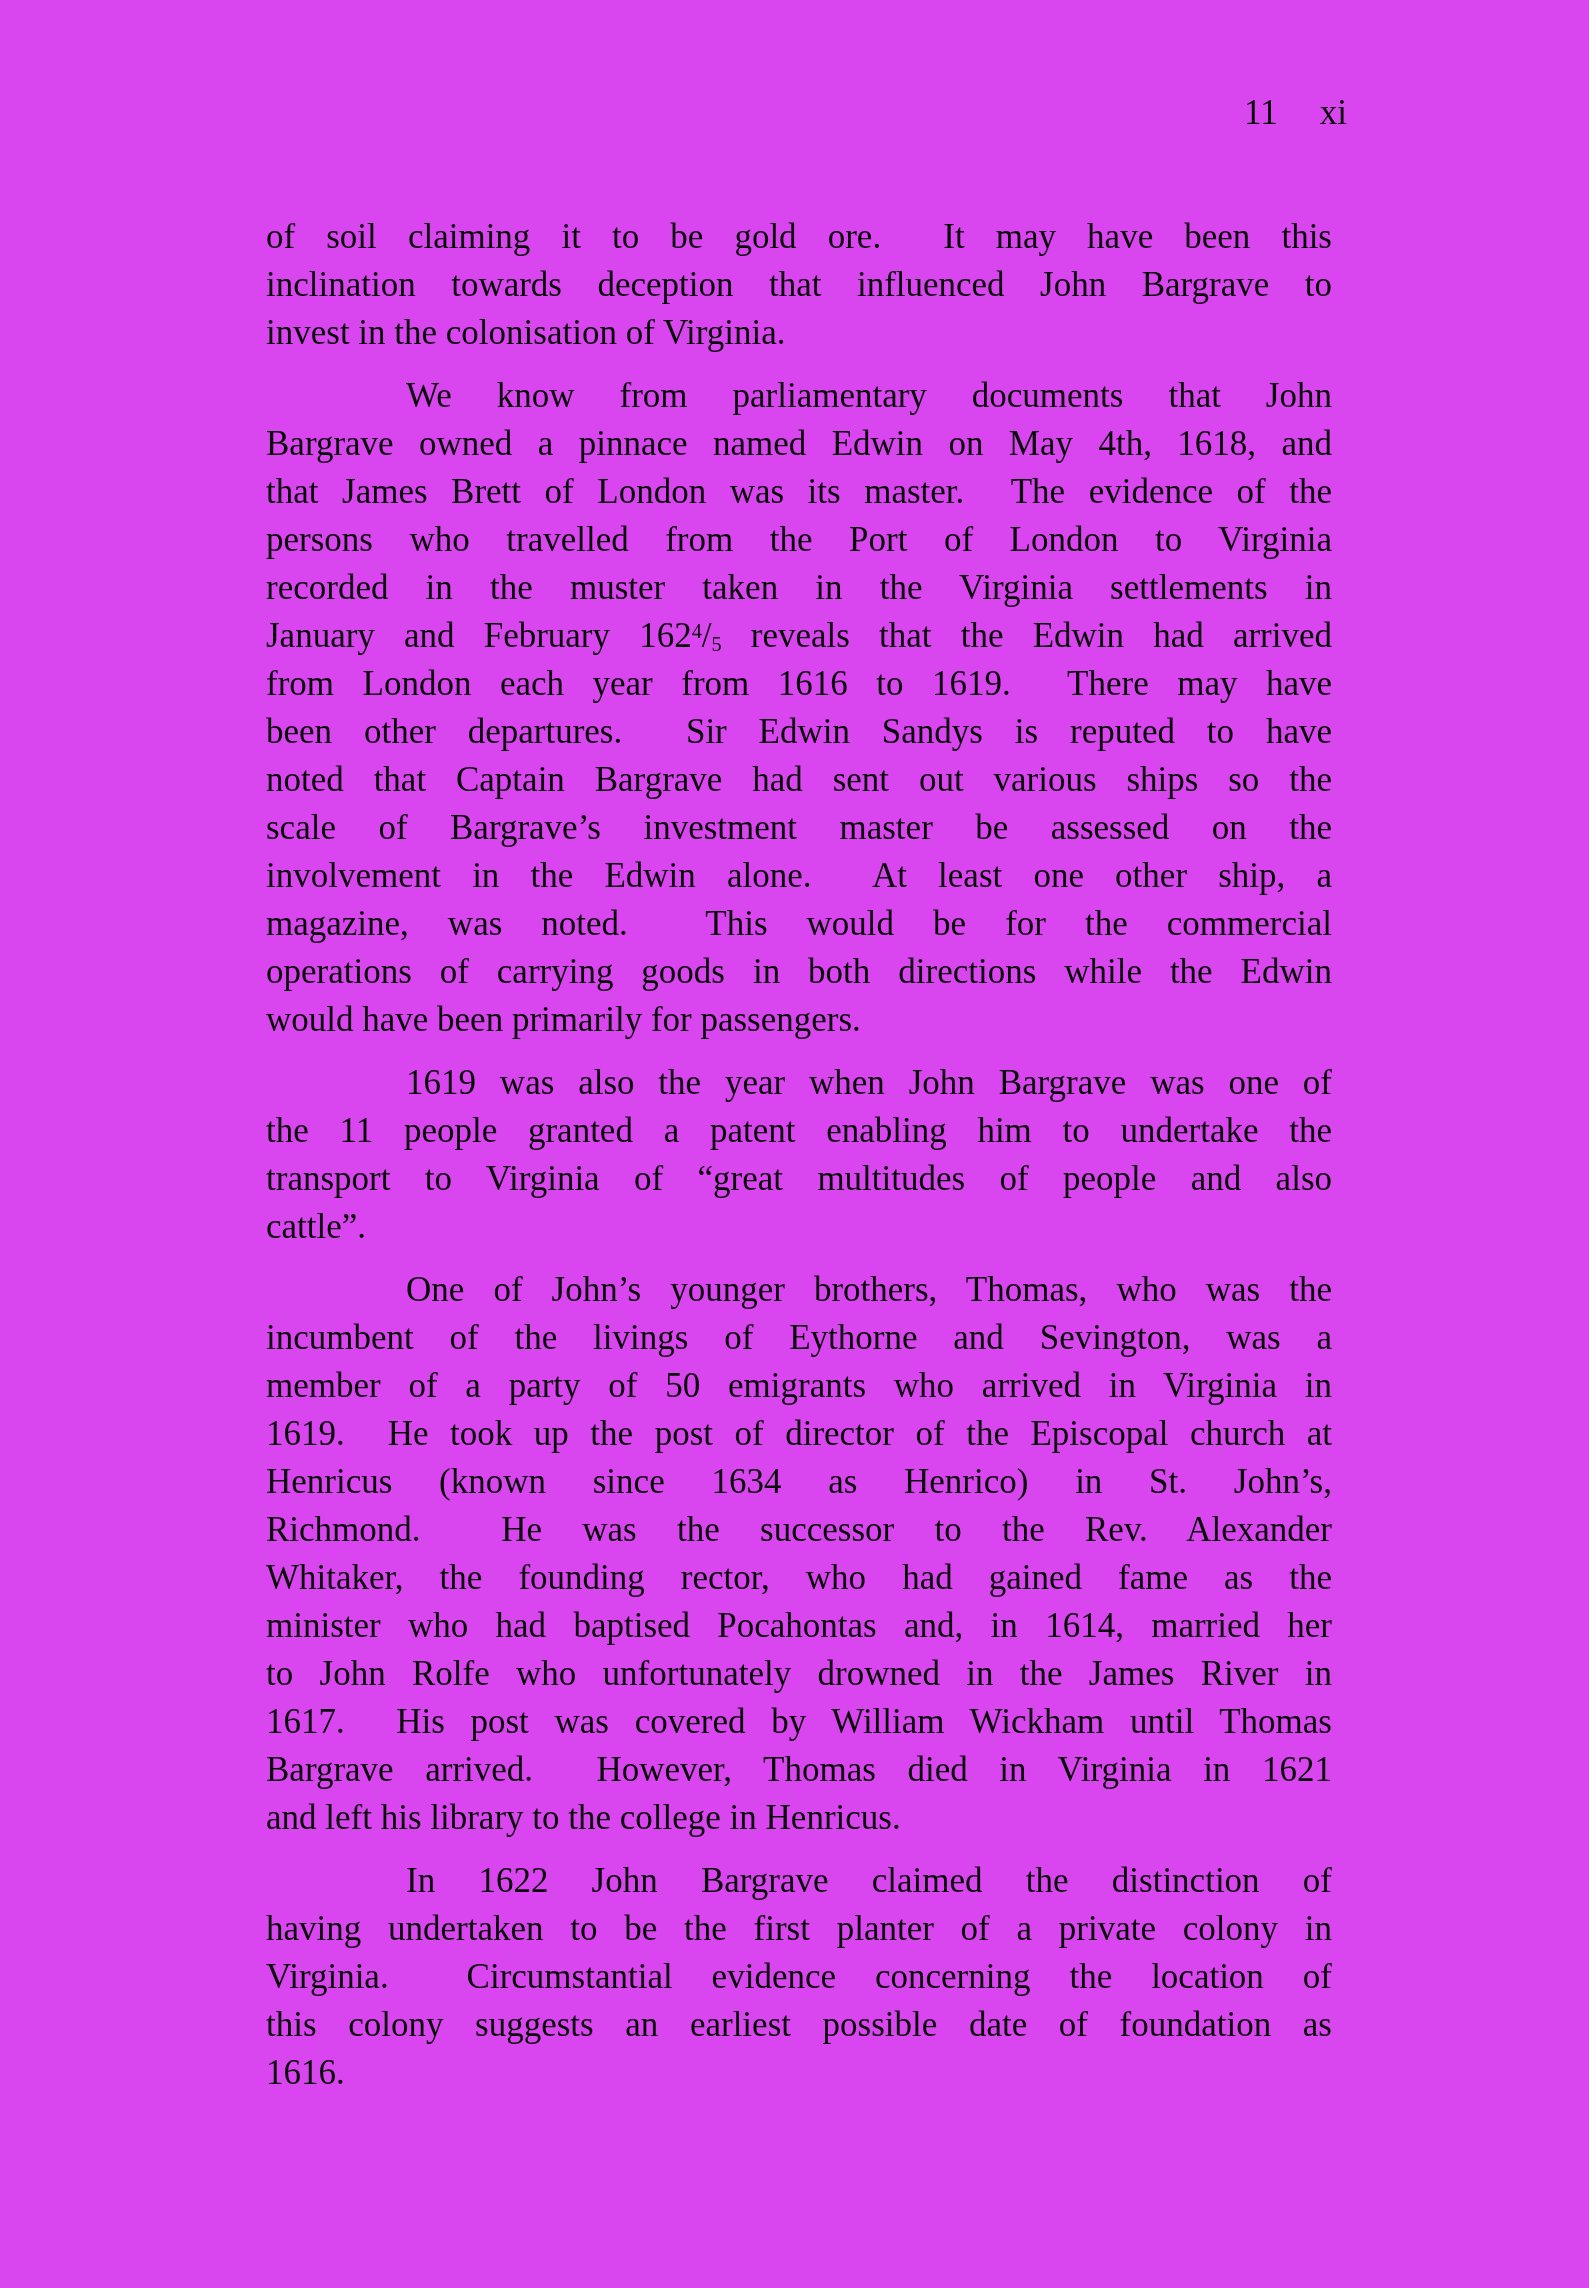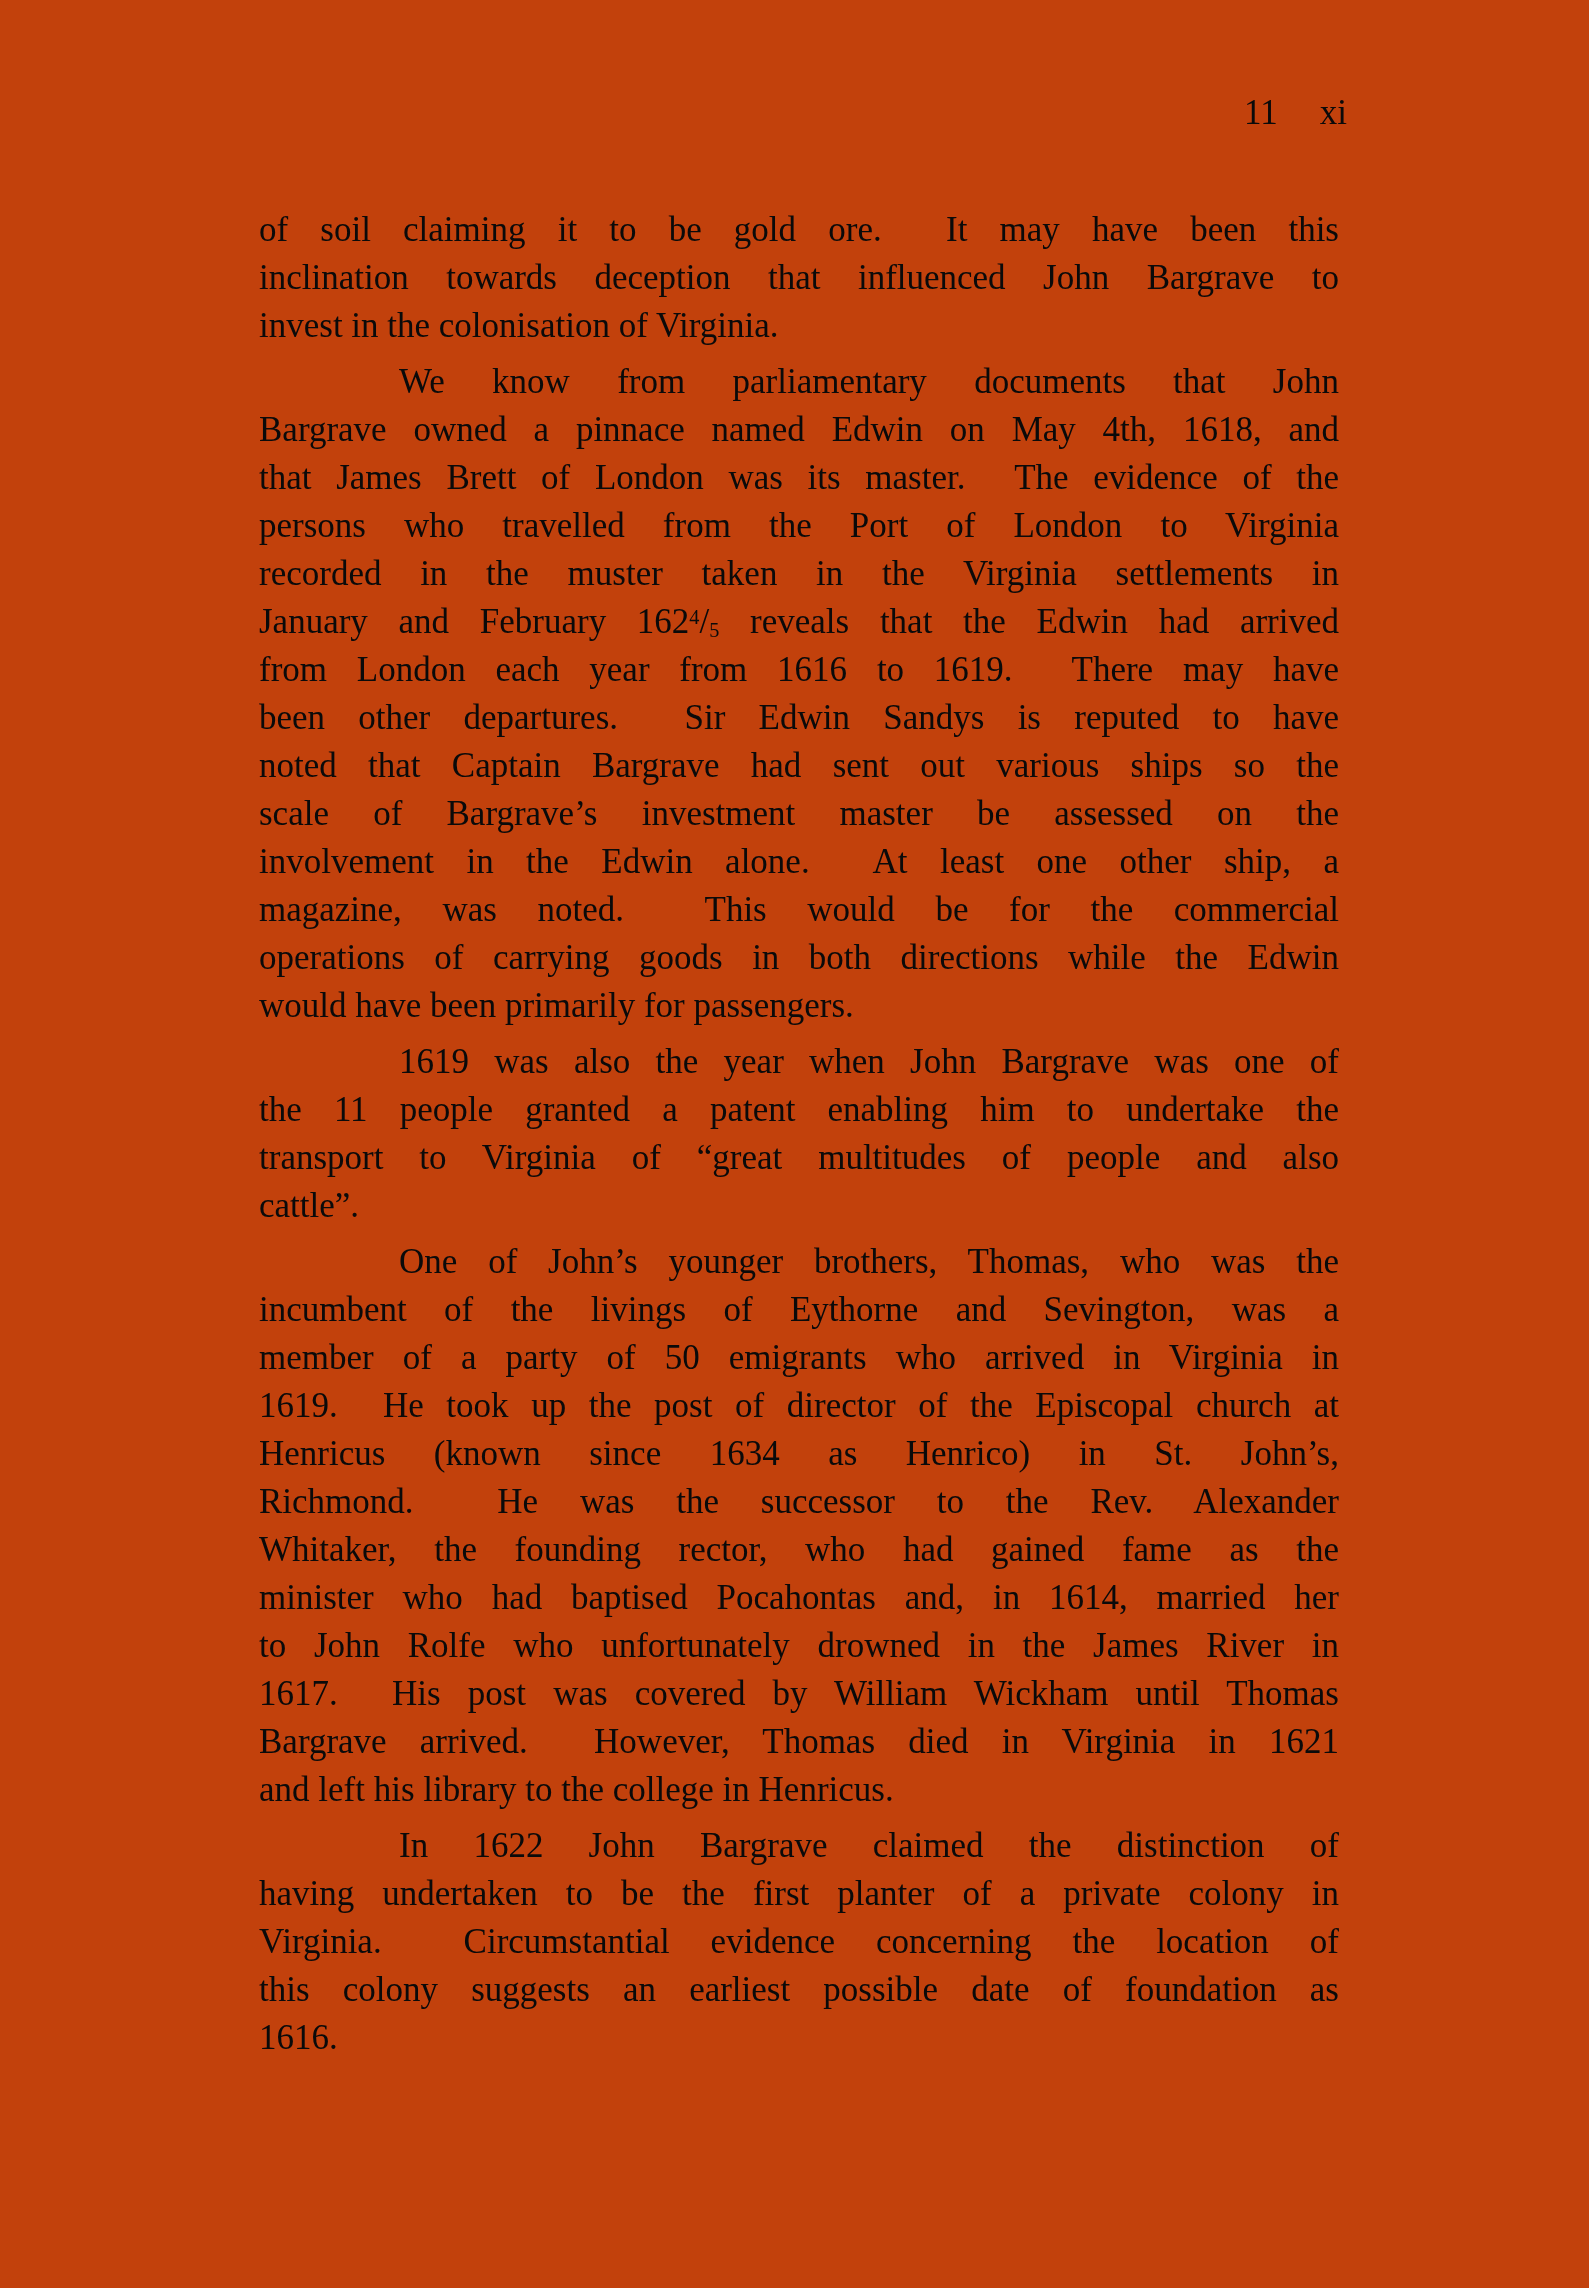--- a/index.html
+++ b/index.html
@@ -11,21 +11,21 @@
     width: 1589px;
     height: 2289px;
     position: relative;
     overflow: hidden;
     font-family: "Liberation Serif", "DejaVu Serif", serif;
     color: #0a0a0a;
   }
   .page {
     position: absolute;
     inset: 0;
-    background: #c2410c;
+    background: #d946ef;
   }
   .running-header {
     position: absolute;
     top: 92px;
     right: 242px;
     font-size: 35px;
     line-height: 41px;
     white-space: nowrap;
   }
   .running-header .folio {
@@ -33,21 +33,21 @@
   }
   .textblock {
     position: absolute;
     left: 251px;
     top: 198px;
     width: 1096px;
     font-size: 35px;
     line-height: 48px;
   }
   .para {
-    margin: 8px;
+    margin: 15px;
     padding: 0;
   }
   .line {
     text-align: justify;
     text-align-last: justify;
     height: 48px;
     overflow: visible;
     white-space: normal;
   }
   .line.end {

